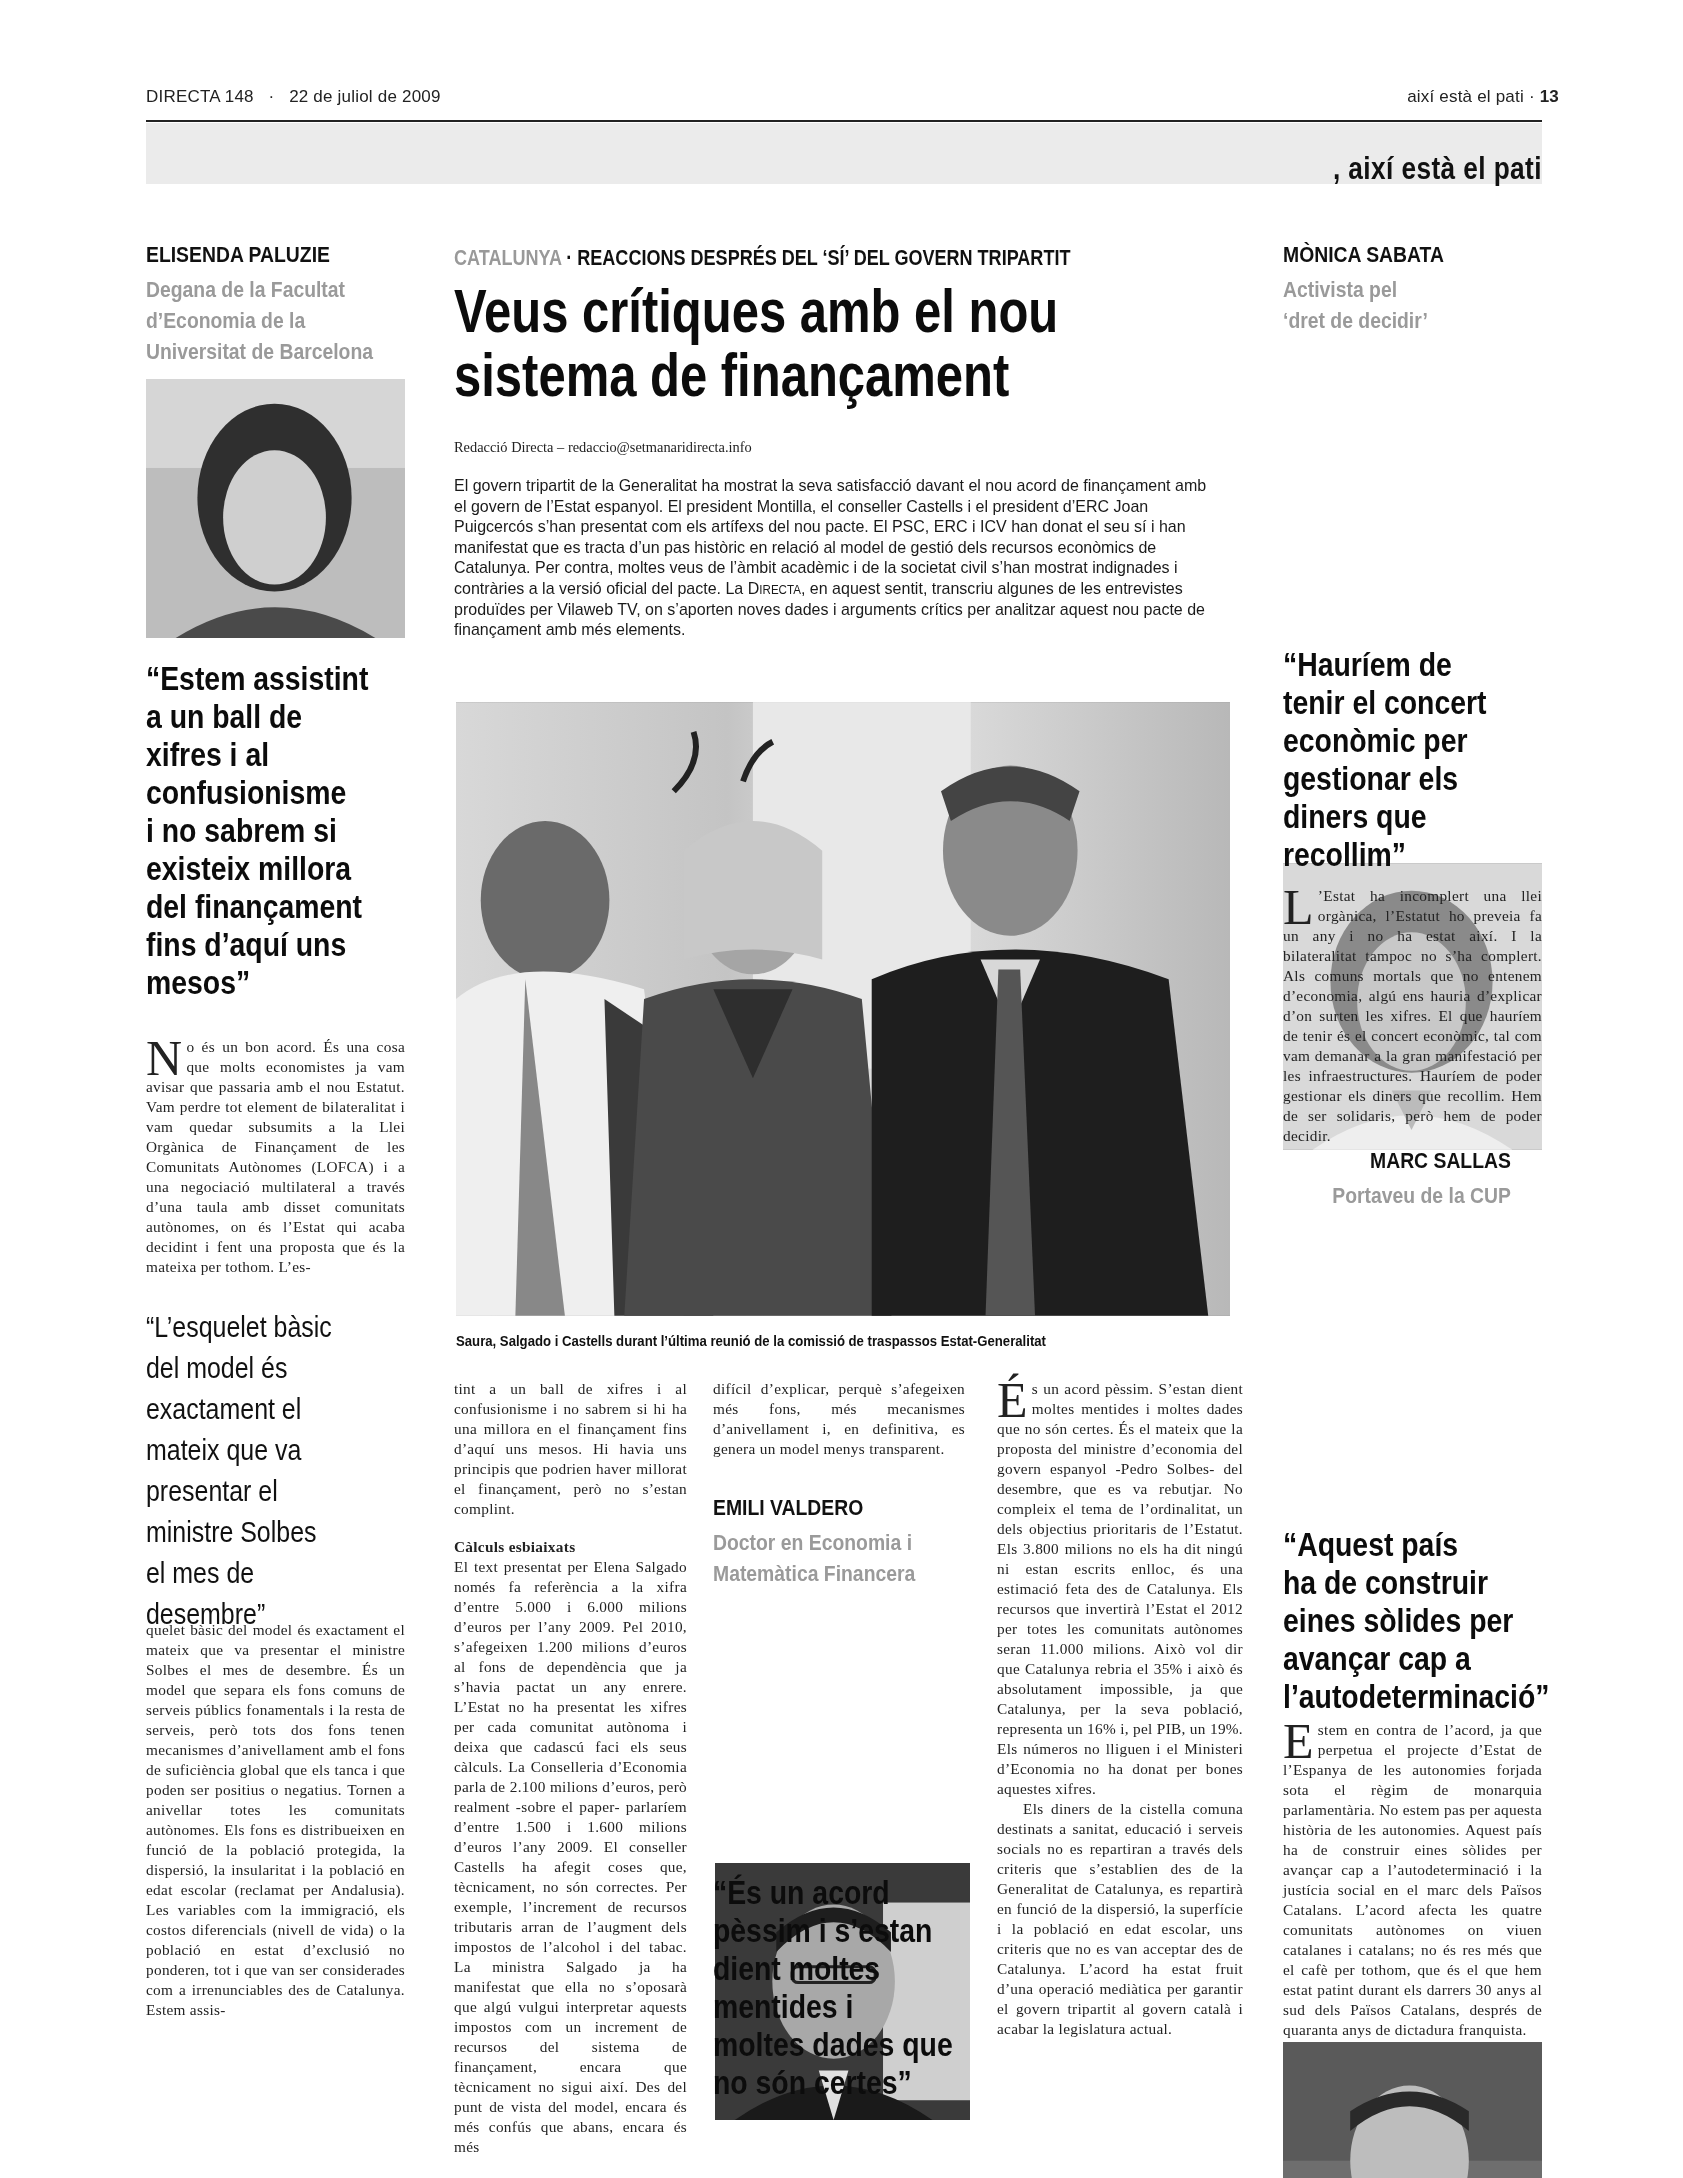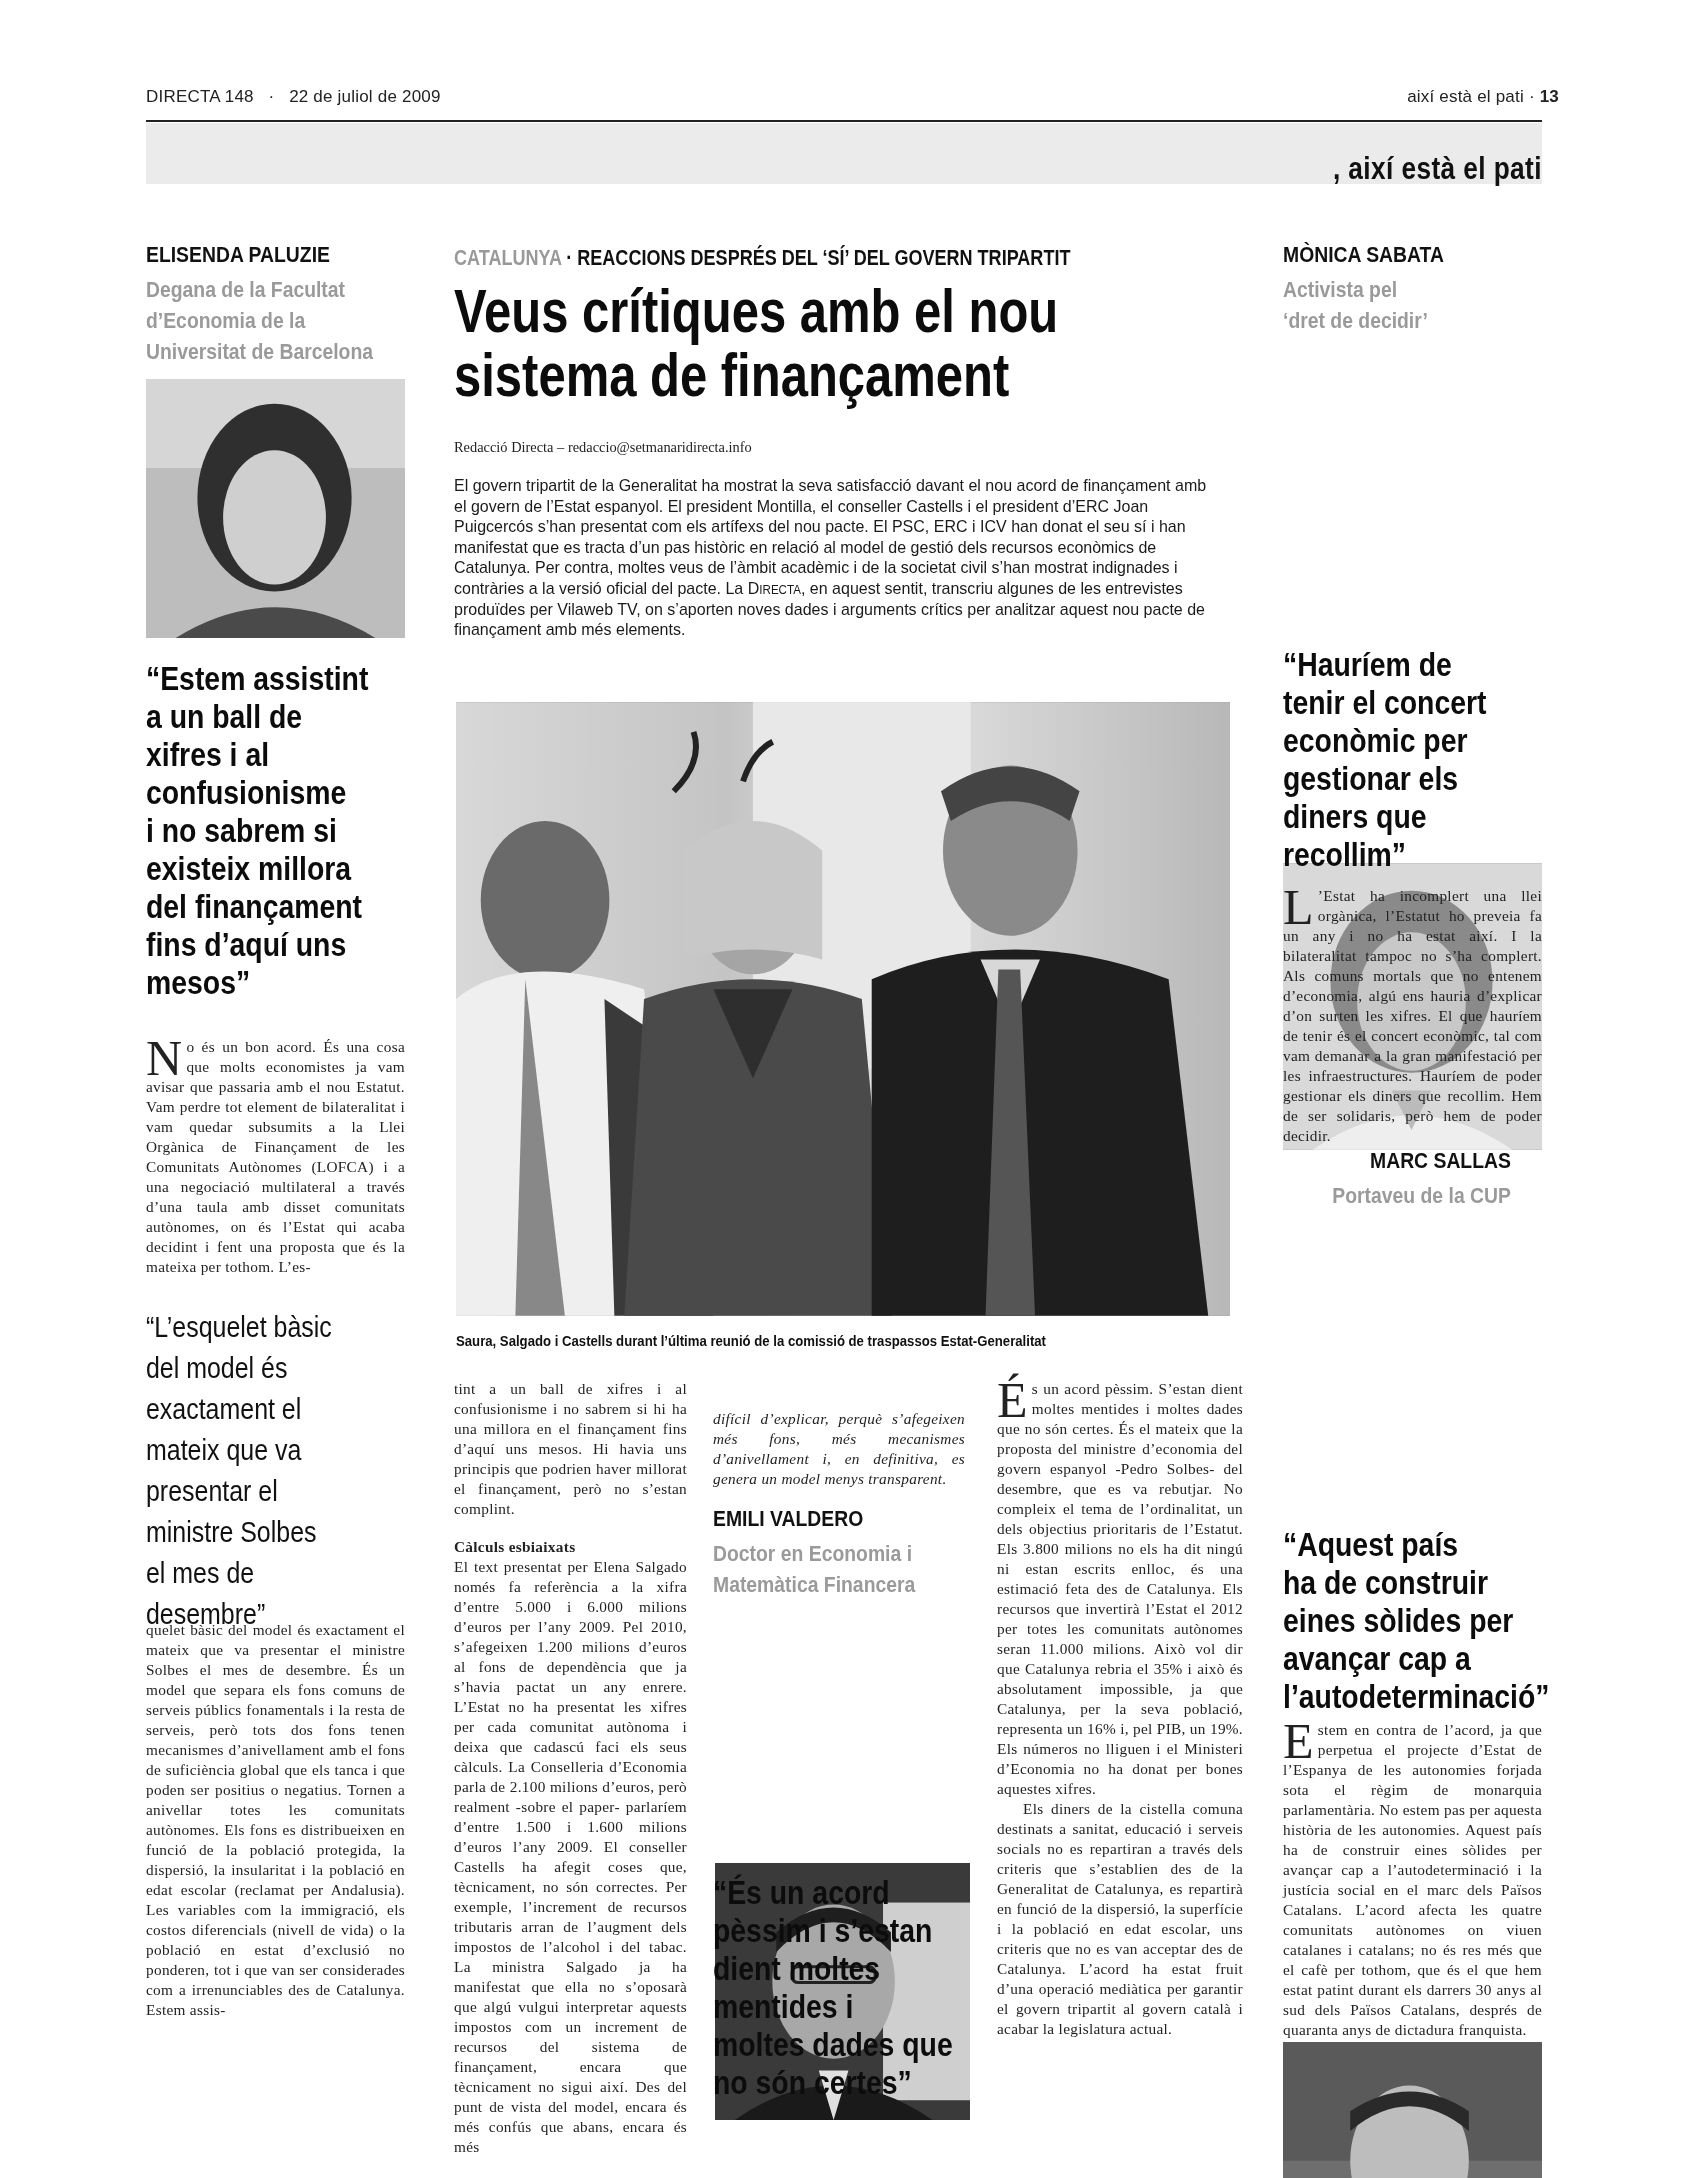--- a/index.html
+++ b/index.html
@@ -160,24 +160,24 @@
   <span>quelet bàsic del model és exactament el mateix que va presentar el ministre Solbes el mes de desembre. És un model que separa els fons comuns de serveis públics fonamentals i la resta de serveis, però tots dos fons tenen mecanismes d’anivellament amb el fons de suficiència global que els tanca i que poden ser positius o negatius. Tornen a anivellar totes les comunitats autònomes. Els fons es distribueixen en funció de la població protegida, la dispersió, la insularitat i la població en edat escolar (reclamat per Andalusia). Les variables com la immigració, els costos diferencials (nivell de vida) o la població en estat d’exclusió no ponderen, tot i que van ser considerades com a irrenunciables des de Catalunya. Estem assis-</span>
 </div>
 
 <div class="col col-mid1 body-text" style="top:1379px;">
   <div>tint a un ball de xifres i al confusionisme i no sabrem si hi ha una millora en el finançament fins d’aquí uns mesos. Hi havia uns principis que podrien haver millorat el finançament, però no s’estan complint.</div>
   <div style="height:18px;"></div>
   <div class="subhead">Càlculs esbiaixats</div>
   <div>El text presentat per Elena Salgado només fa referència a la xifra d’entre 5.000 i 6.000 milions d’euros per l’any 2009. Pel 2010, s’afegeixen 1.200 milions d’euros al fons de dependència que ja s’havia pactat un any enrere. L’Estat no ha presentat les xifres per cada comunitat autònoma i deixa que cadascú faci els seus càlculs. La Conselleria d’Economia parla de 2.100 milions d’euros, però realment -sobre el paper- parlaríem d’entre 1.500 i 1.600 milions d’euros l’any 2009. El conseller Castells ha afegit coses que, tècnicament, no són correctes. Per exemple, l’increment de recursos tributaris arran de l’augment dels impostos de l’alcohol i del tabac. La ministra Salgado ja ha manifestat que ella no s’oposarà que algú vulgui interpretar aquests impostos com un increment de recursos del sistema de finançament, encara que tècnicament no sigui així. Des del punt de vista del model, encara és més confús que abans, encara és més</div>
 </div>
 
-<div class="col col-mid2 body-text" style="top:1409px;font-style:italic;">
+<div class="col col-mid2 body-text" style="top:1379px;">
   <span>difícil d’explicar, perquè s’afegeixen més fons, més mecanismes d’anivellament i, en definitiva, es genera un model menys transparent.</span>
 </div>
-<div class="col col-mid2" style="top:1495px;margin-top:11px;">
+<div class="col col-mid2" style="top:1495px;">
   <div class="name">EMILI VALDERO</div>
   <div class="role" style="margin-top:6px;">
     <div>Doctor en Economia i</div>
     <div>Matemàtica Financera</div>
   </div>
 </div>
 <div class="col col-mid2 photo" style="top:1604px; height:257px; left:715px; width:255px;">
   <svg width="255" height="257" viewBox="0 0 258 260">
     <rect width="258" height="260" fill="#3a3a3a"></rect>
     <rect x="170" y="40" width="88" height="200" fill="#cfcfcf"></rect>

